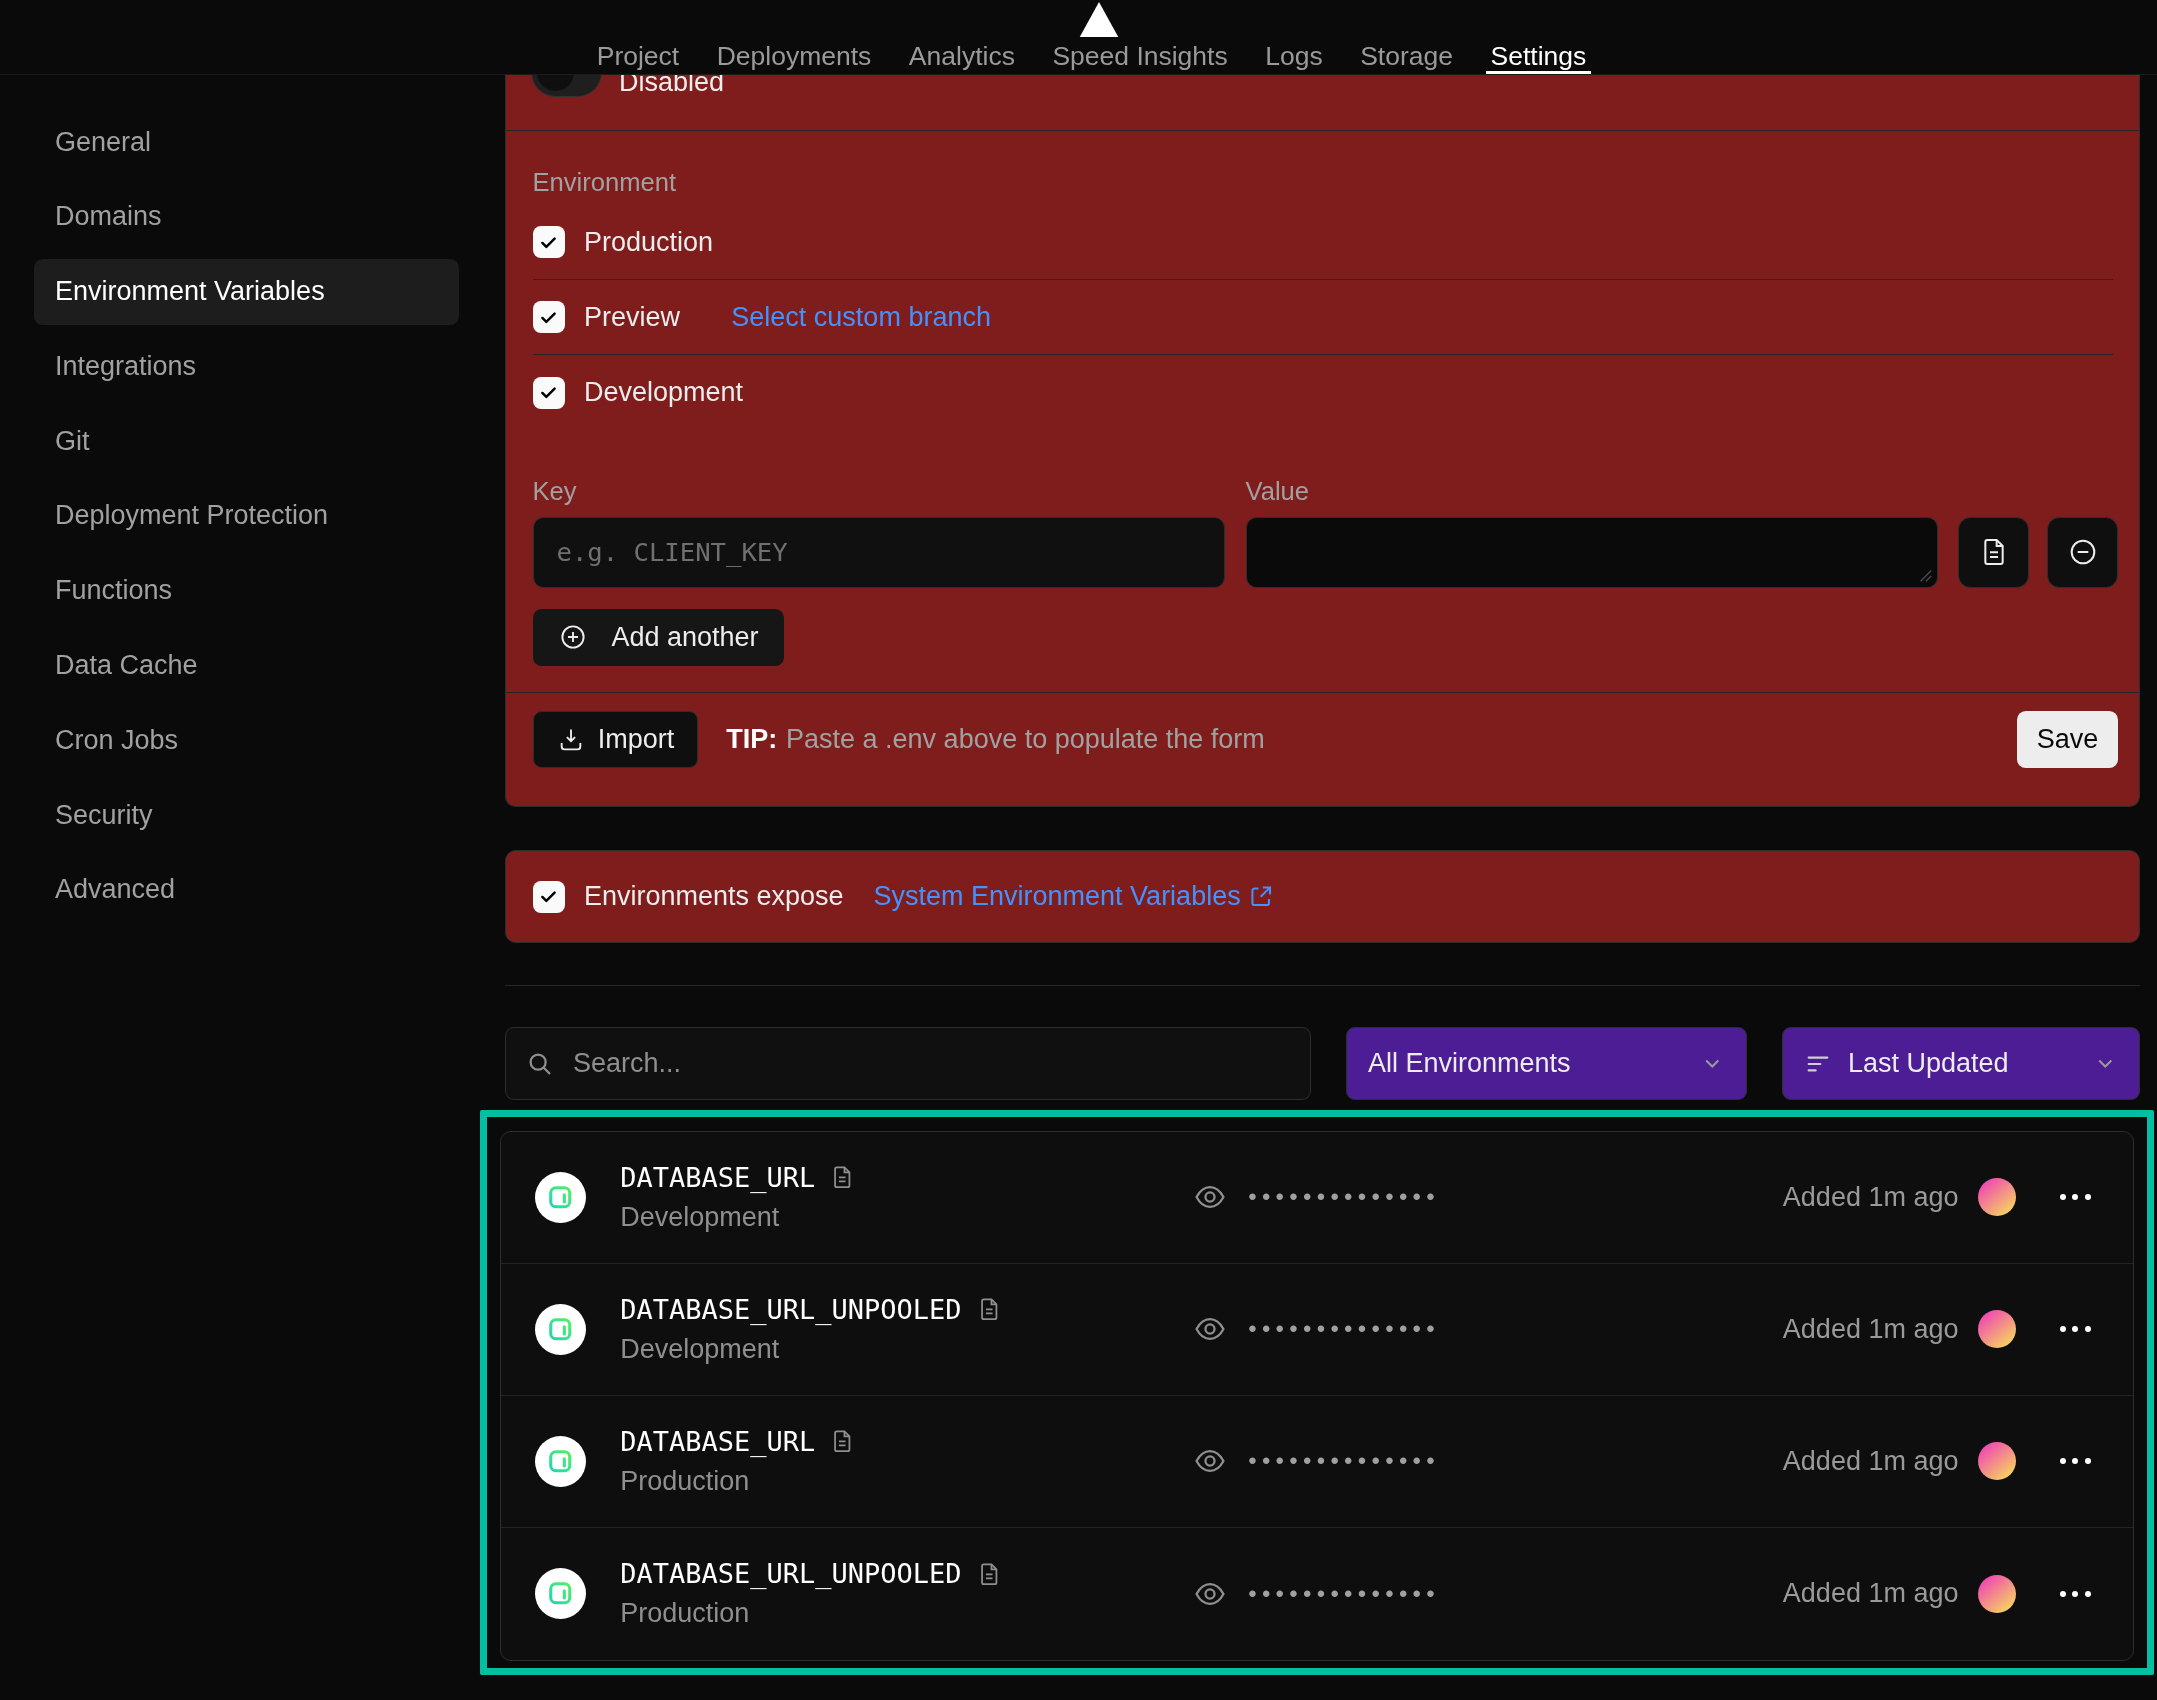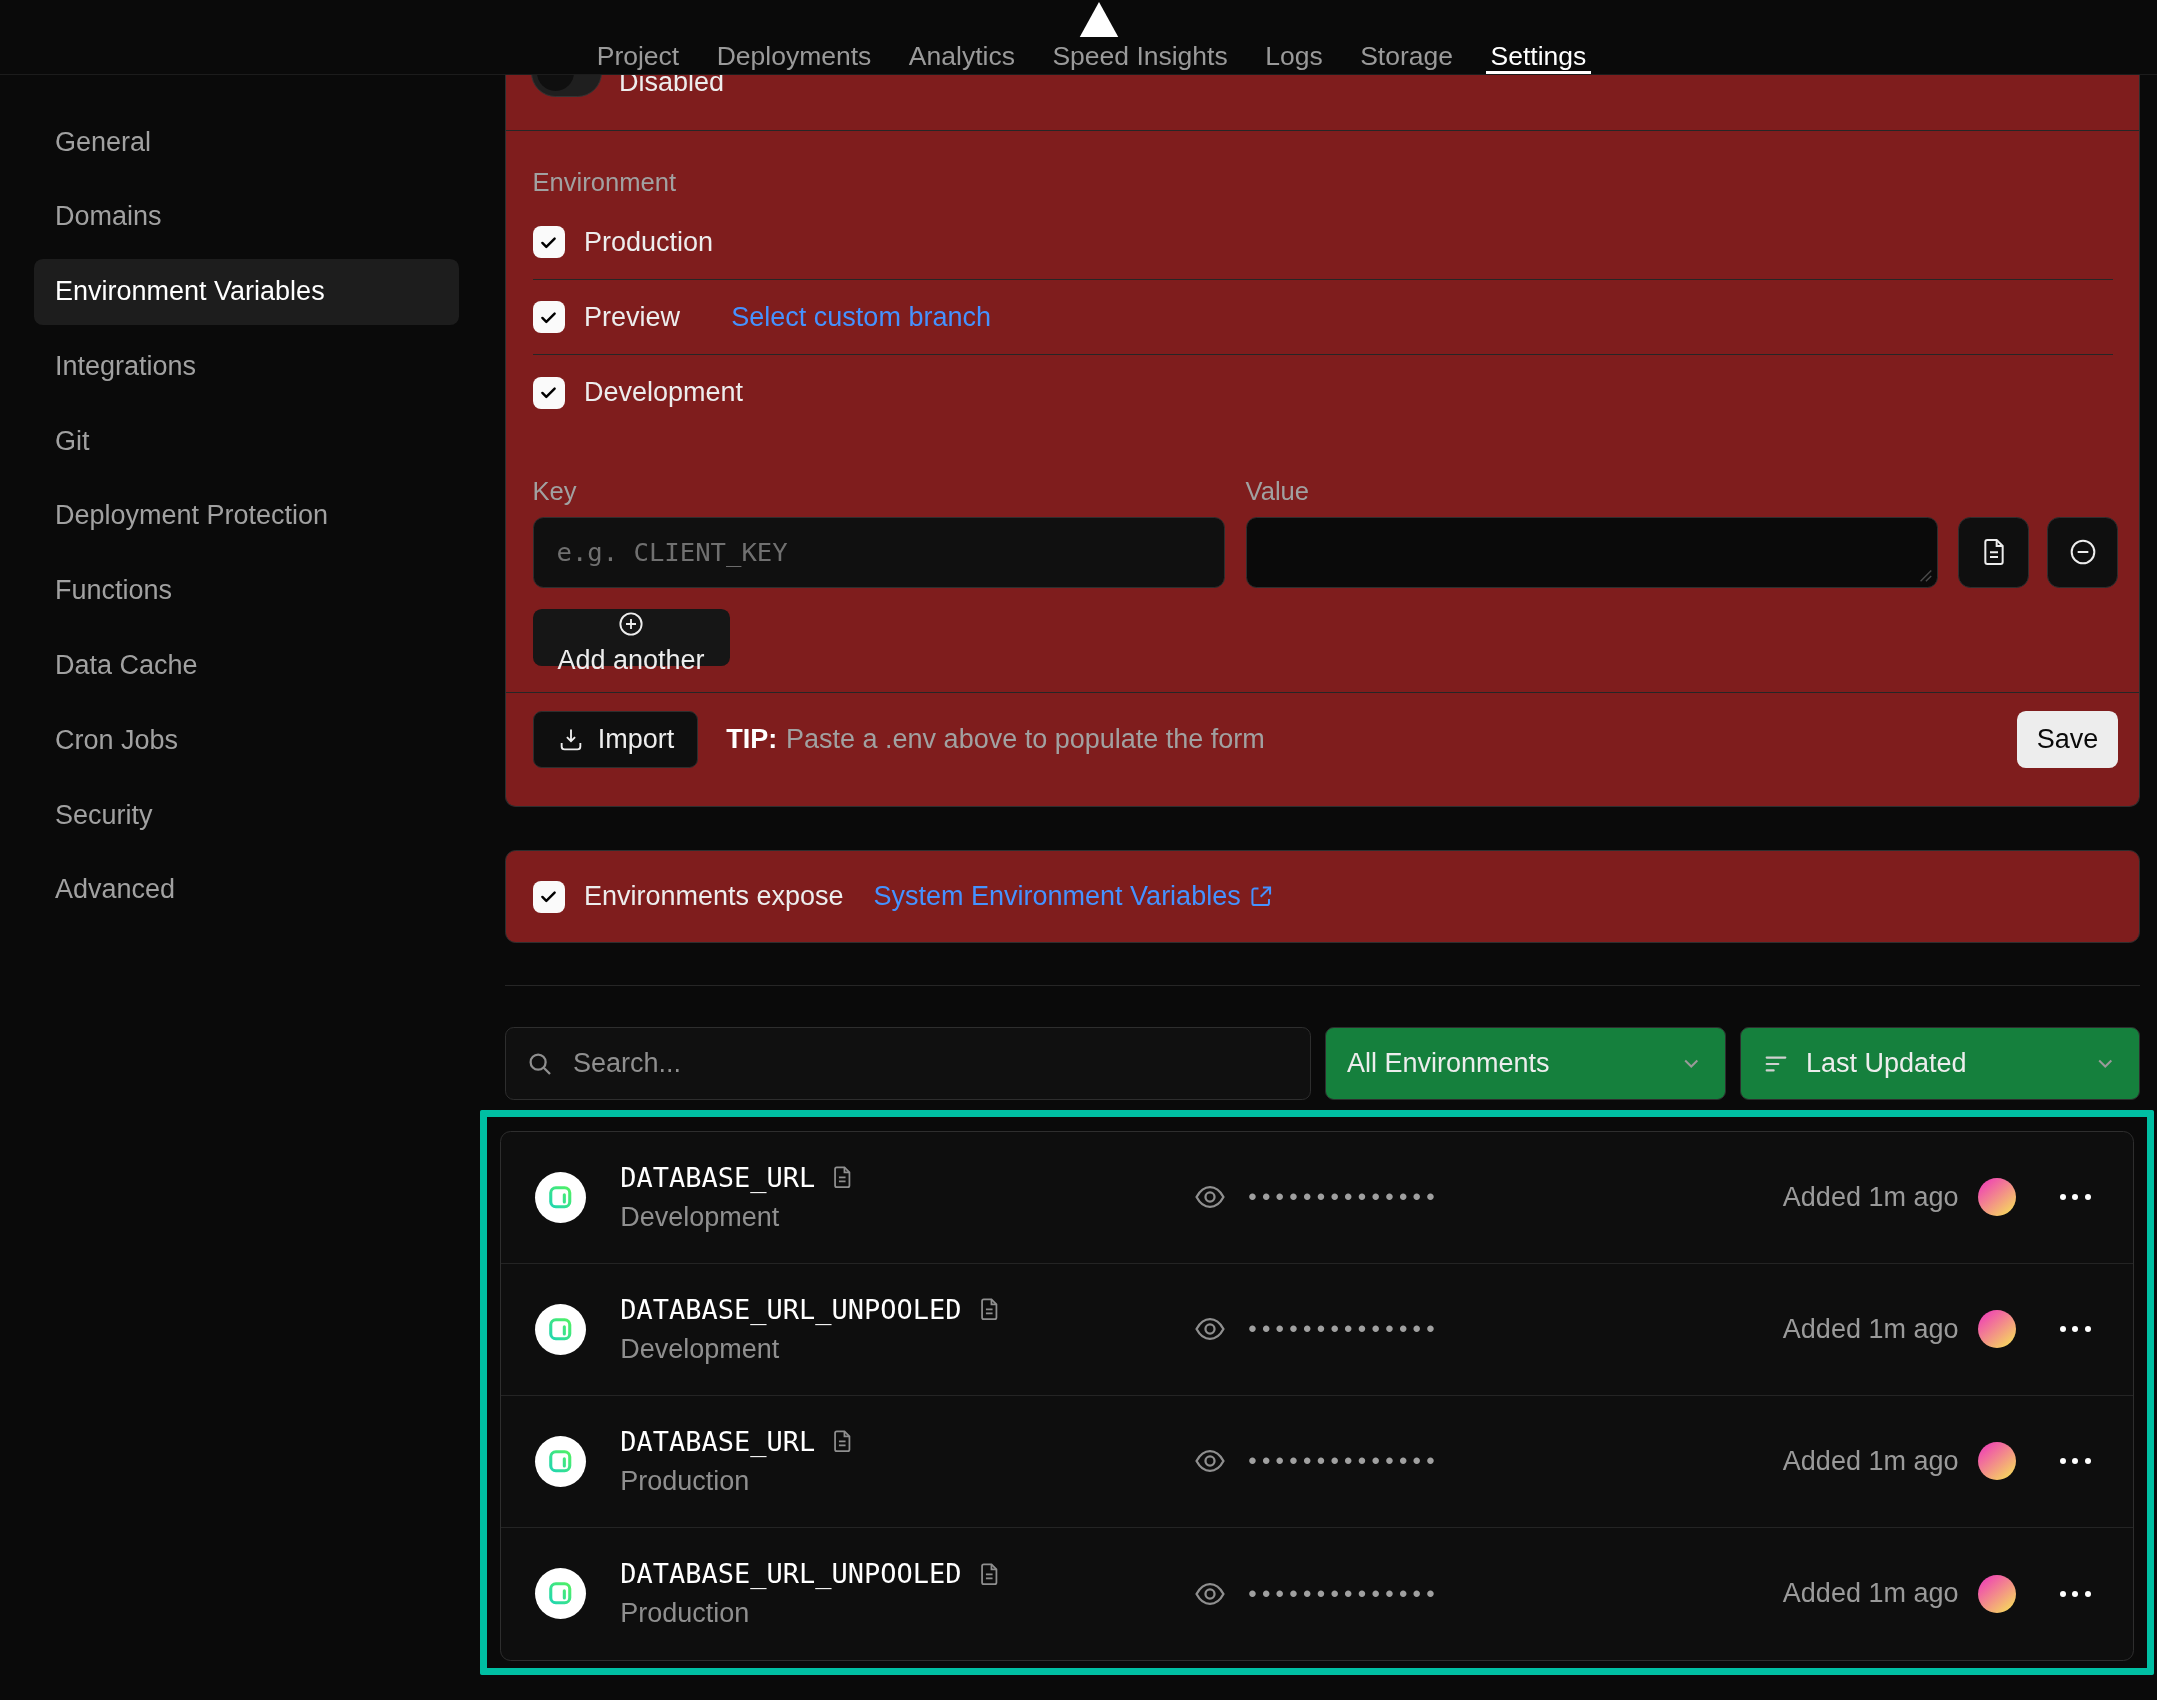--- a/index.html
+++ b/index.html
@@ -60,22 +60,22 @@
   .key-input::placeholder { color:#707070; }
   .value-wrap { position:relative; width:692px; }
   .value-input { width:692px; background:#0a0a0a; resize:none; outline:none; padding:12.4px 19.4px;
                  font-family:"DejaVu Sans Mono", monospace; font-size:25.6px; color:#ededed; display:block; }
   .grip { position:absolute; right:4.4px; bottom:4.4px; }
   .icon-btns { margin-left:auto; display:flex; gap:17.6px; }
   .icon-btn { width:71px; height:71px; background:#0f0f0f; border:0.9px solid #2e2e2e; border-radius:12.4px;
               display:flex; align-items:center; justify-content:center; cursor:pointer; }
 
   .add-btn { margin:21px 0 0 26.5px; height:57px; background:#161616; border:none; border-radius:8.8px;
-             display:inline-flex; align-items:center; gap:6px; padding:0 25px; color:#ededed;
-             font-size:27px; font-family:inherit; cursor:pointer;flex-direction:column; }
+             display:inline-flex; align-items:center; gap:24px; padding:0 25px; color:#ededed;
+             font-size:27px; font-family:inherit; cursor:pointer; }
 
   .card-footer { margin-top:26.5px; border-top:0.9px solid #262626; height:94px; display:flex;
                  align-items:center; padding:0 21px 0 26.5px; }
   .import-btn { height:57px; background:#0f0f0f; border:0.9px solid #2e2e2e; border-radius:8.8px;
                 display:inline-flex; align-items:center; gap:13.2px; padding:0 23px; color:#ededed;
                 font-size:27px; font-family:inherit; cursor:pointer; }
   .tip { margin-left:28px; font-size:27px; color:#a1a1a1; }
   .tip b { color:#fff; font-weight:700; margin-right:8.8px; }
   .save-btn { margin-left:auto; height:57px; width:101px; background:#ededed; color:#0a0a0a;
               border:none; border-radius:8.8px; font-size:27px; font-weight:500; font-family:inherit; cursor:pointer; }
@@ -86,22 +86,22 @@
                  align-items:center; gap:7px; margin-left:10.6px; cursor:pointer; }
 
   .hr { margin-top:42px; border-top:0.9px solid #262626; }
 
   .filter-row { margin-top:41px; display:flex; gap:14px; height:73px; }
   .search-box { width:806px; background:#101010; border:0.9px solid #2e2e2e; border-radius:8.8px;
                 display:flex; align-items:center; padding:0 19.4px; gap:17.6px; }
   .search-box input { background:transparent; border:none; outline:none; color:#ededed; font-size:27px;
                 font-family:inherit; width:100%; }
   .search-box input::placeholder { color:#8f8f8f; }
-  .dd { background:#15803d; border:0.9px solid #2e2e2e; border-radius:8.8px; display:flex;
-        align-items:center; padding:0 21px; gap:16px; cursor:pointer; }
+  .dd { background:#4c1d95; border:0.9px solid #2e2e2e; border-radius:8.8px; display:flex;
+        align-items:center; padding:0 21px; gap:16px; cursor:pointer;margin-left:21px; }
   .dd-env { width:401px; }
   .dd-sort { flex:1; }
   .dd-label { font-size:27px; color:#ededed; }
   .dd .chev { margin-left:auto; }
 
   
   .highlight-box { margin:9.7px 0 0 -25px; width:1674px; border:7px solid var(--highlight,#00bfa3);
                    border-radius:1.8px; padding:14px 13.2px 7px 13.2px; }
   .list-card { border:0.9px solid #2e2e2e; border-radius:10.6px; background:#0e0e0e; overflow:hidden; }
   .var-row { position:relative; height:132px; display:flex; align-items:center; padding-left:34px; }

